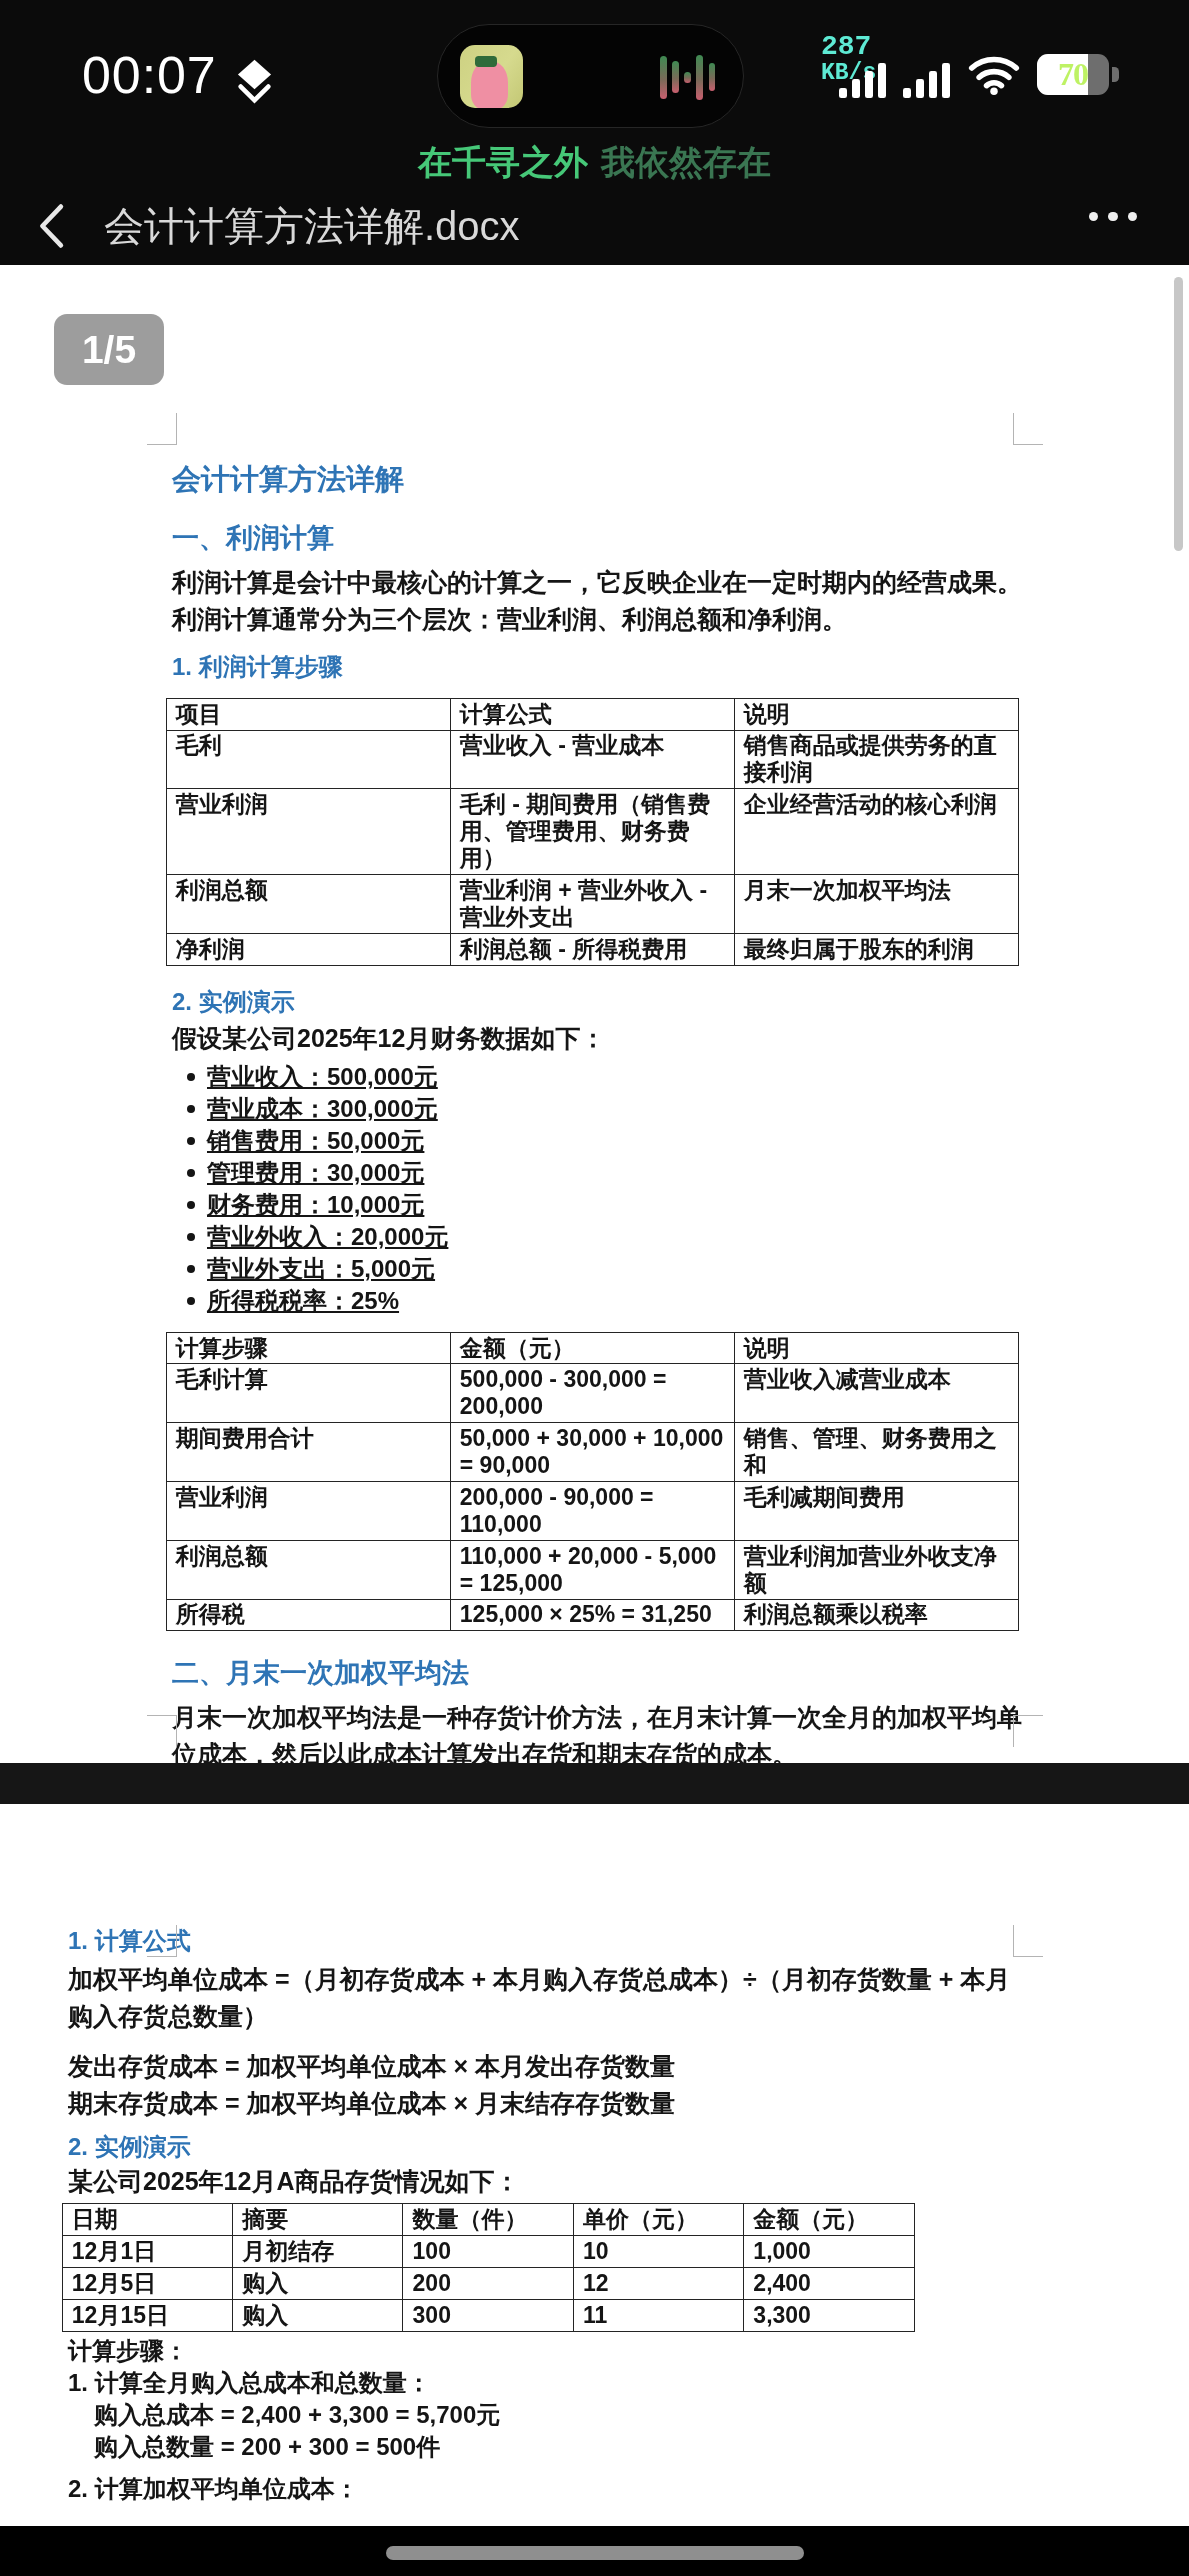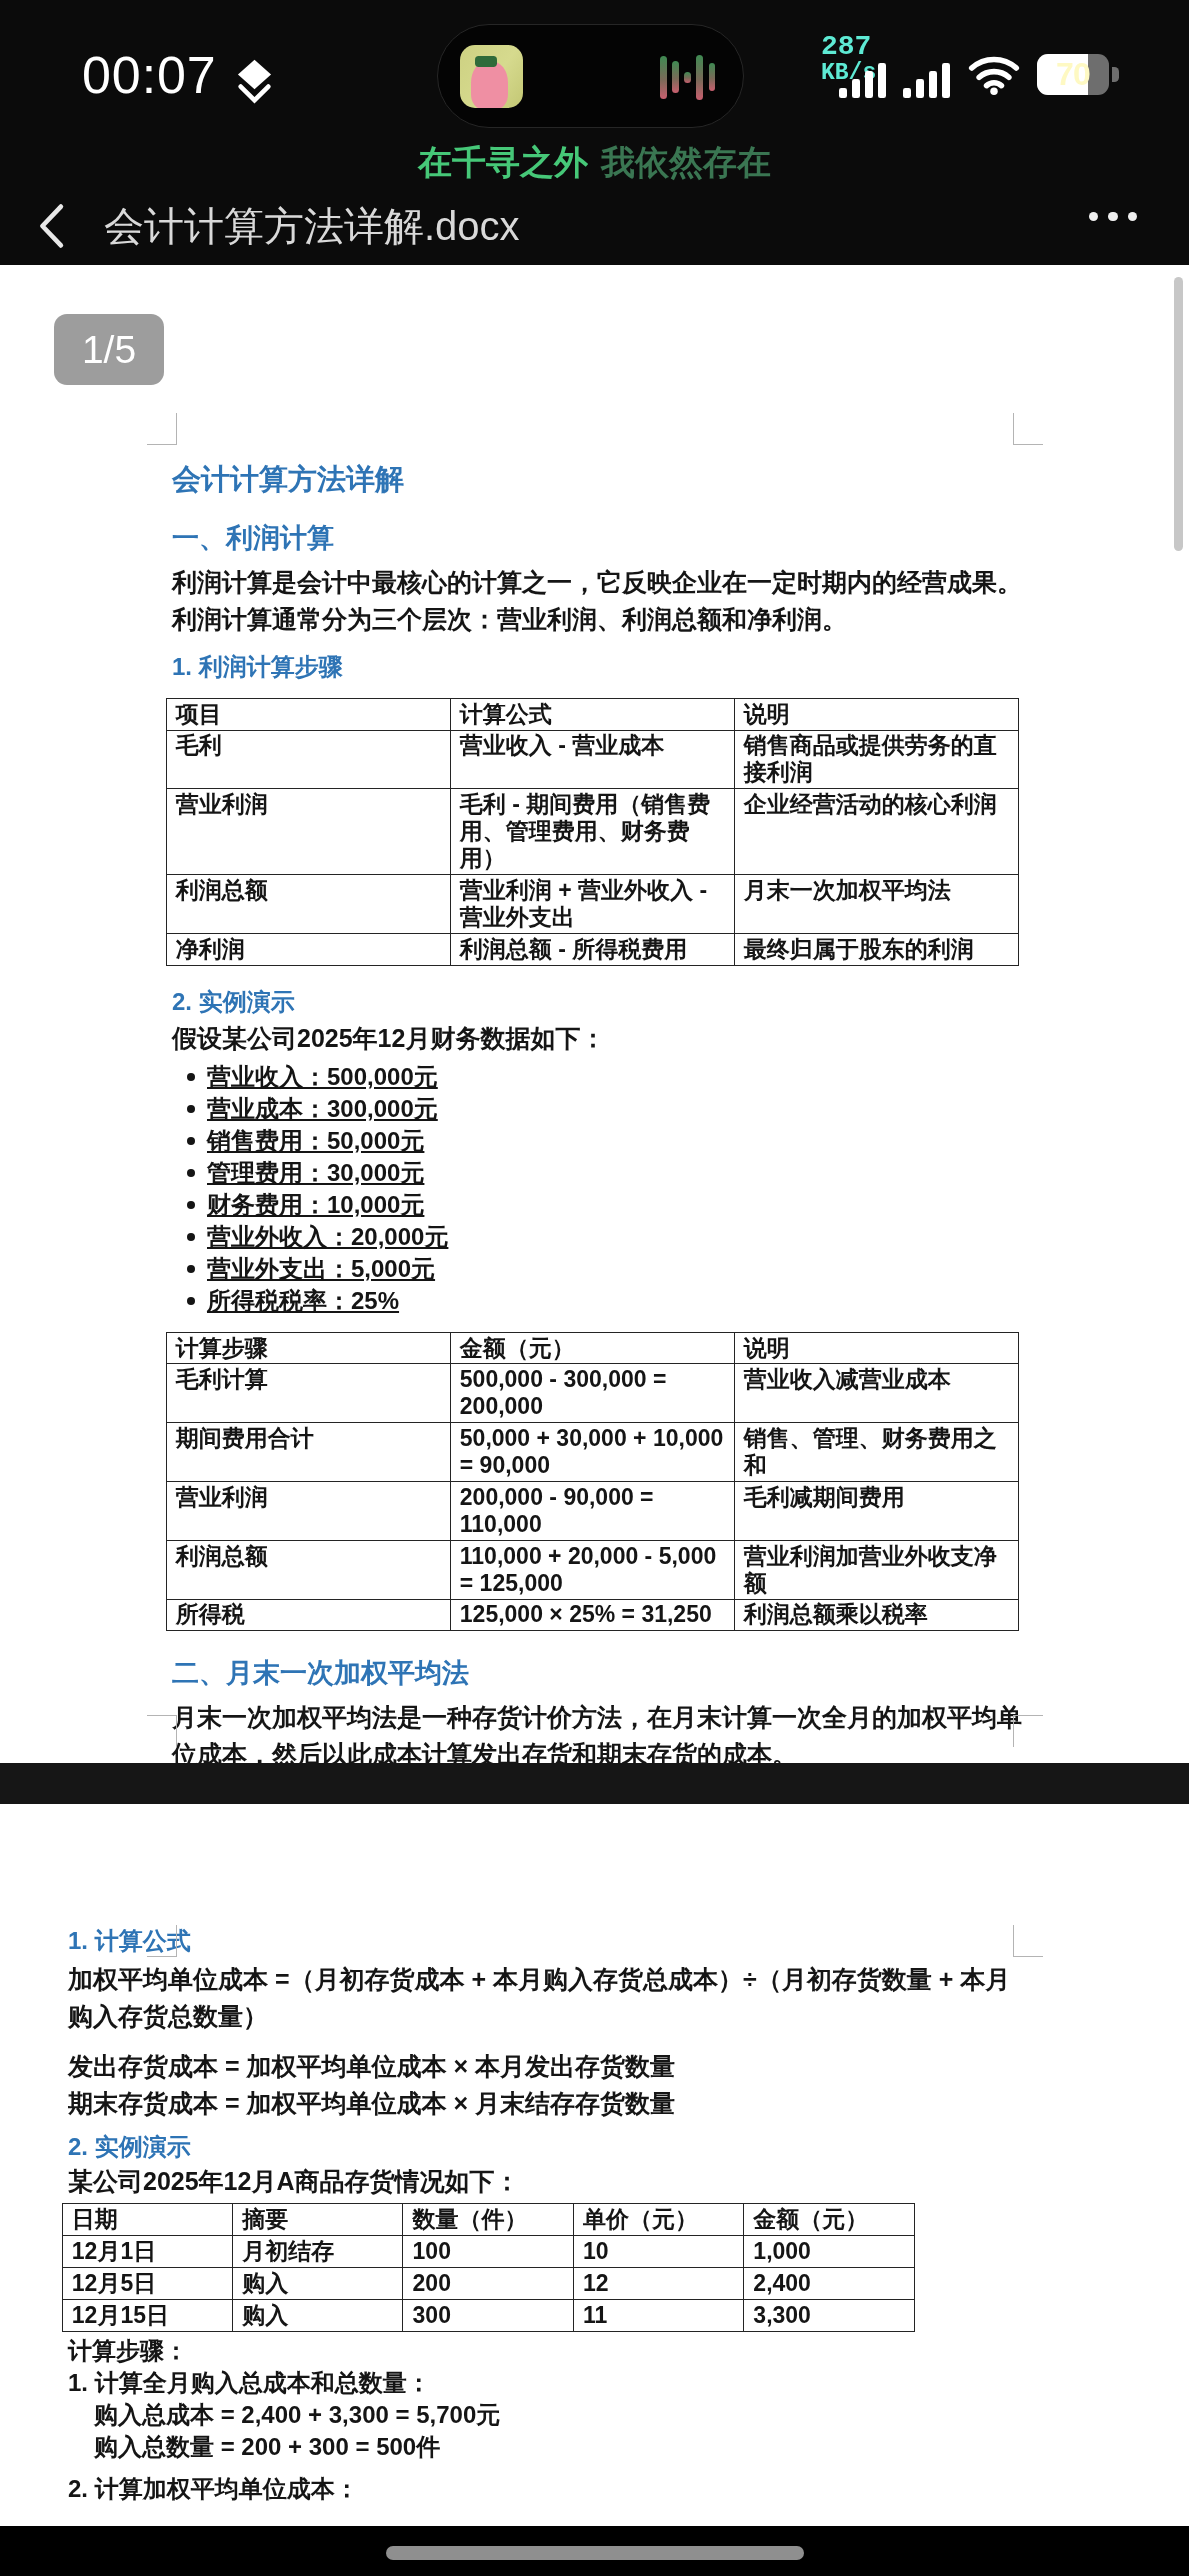--- a/index.html
+++ b/index.html
@@ -25,21 +25,21 @@
   .speed{position:absolute;left:821px;top:32px;color:#5eead4;font-weight:700;line-height:1.05;font-family:Liberation Mono, monospace;}
   .speed .v{font-size:28px;display:block;}
   .speed .u{font-size:23px;display:block;}
   .sig{position:absolute;bottom:46px;display:flex;align-items:flex-end;gap:4.6px;}
   .sig i{display:block;width:8.4px;background:#fff;border-radius:2.3px;}
   .sig.s1{left:839px;} .sig.s2{left:903px;}
   .wifi-ic{position:absolute;left:968px;top:54px;}
   .battery{position:absolute;left:1037px;top:54px;width:72px;height:41px;border-radius:11px;background:#6e6e6e;overflow:hidden;}
   .battery .fill{position:absolute;left:0;top:0;bottom:0;width:71%;background:#fff;}
   .battery .lvl{position:absolute;inset:0;display:flex;align-items:center;justify-content:center;
-    font-size:32px;font-weight:800;color:#fef9c3;letter-spacing:-0.9px;}
+    font-size:32px;font-weight:800;color:#bef264;letter-spacing:-0.9px;font-family:Liberation Serif, serif;}
   .bnub{position:absolute;left:1112px;top:67px;width:6.5px;height:15px;background:#6e6e6e;border-radius:0 4.6px 4.6px 0;}
 
   
   .lyricrow{height:42px;background:#0b0b0b;text-align:center;font-size:34px;font-weight:700;line-height:37px;}
   .ly1{color:var(--ly-bright);} .ly2{color:var(--ly-dim);margin-left:13px;}
   .docheader{position:relative;height:79px;background:#0b0b0b;}
   .back{position:absolute;left:35px;top:15px;width:37px;height:50px;cursor:pointer;}
   .htitle{position:absolute;left:104px;top:13px;font-size:40px;color:#d9d9d9;}
   .menu{position:absolute;right:52px;top:26px;display:flex;gap:10.2px;}
   .menu i{display:block;width:9.3px;height:9.3px;border-radius:50%;background:#efefef;}
@@ -63,21 +63,21 @@
   table.doc{width:853px;margin-left:-6.5px;border-collapse:collapse;table-layout:fixed;border:1.9px solid #242424;}
   table.doc th,table.doc td{border:0.9px solid #242424;padding:1.9px 9.3px;font-size:23px;font-weight:600;
       line-height:27px;text-align:left;vertical-align:top;color:var(--ink);}
   table.doc{margin-top:15px;margin-bottom:3.7px;}
   .steps p{line-height:32px;font-size:24px;}
   .steps p.ind{padding-left:26px;}
   .steps p.gap{margin-top:9.3px;}
 
   
   .badge{position:absolute;left:54px;top:314px;width:110px;height:71px;border-radius:13px;background:var(--badge);
-         color:#fff;font-size:39px;font-weight:400;display:flex;align-items:center;justify-content:center;}
+         color:#fff;font-size:39px;font-weight:700;display:flex;align-items:center;justify-content:center;}
   .mark{position:absolute;width:30px;height:32px;}
   .m-rb{border-right:1.9px solid #b4b4b4;border-bottom:1.9px solid #b4b4b4;}
   .m-lb{border-left:1.9px solid #b4b4b4;border-bottom:1.9px solid #b4b4b4;}
   .m-rt{border-right:1.9px solid #b4b4b4;border-top:1.9px solid #b4b4b4;}
   .m-lt{border-left:1.9px solid #b4b4b4;border-top:1.9px solid #b4b4b4;}
   .scrollbar{position:absolute;right:5.6px;top:277px;width:9.3px;height:274px;border-radius:4.6px;background:#c7c7c7;}
   .bottombar{position:absolute;left:0;top:2526px;width:1189px;height:50px;background:#000;}
   .homepill{position:absolute;left:386px;top:20.4px;width:418px;height:14px;border-radius:7.4px;background:#8f8f8f;}
 </style>
 </head>

